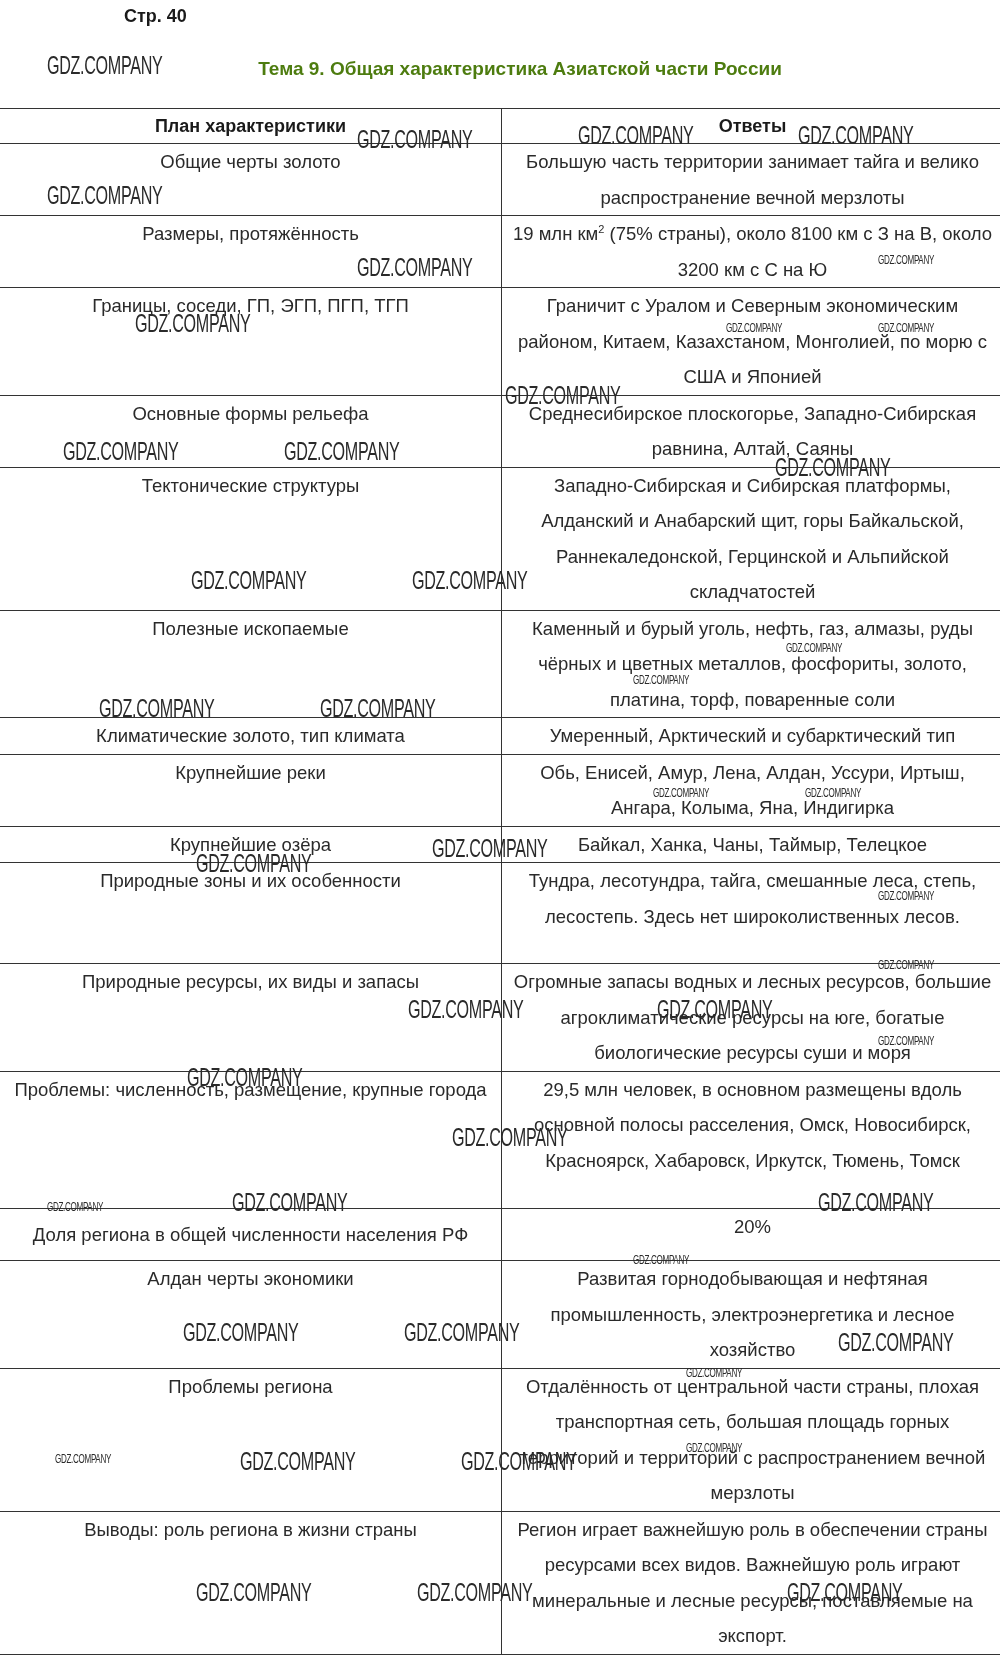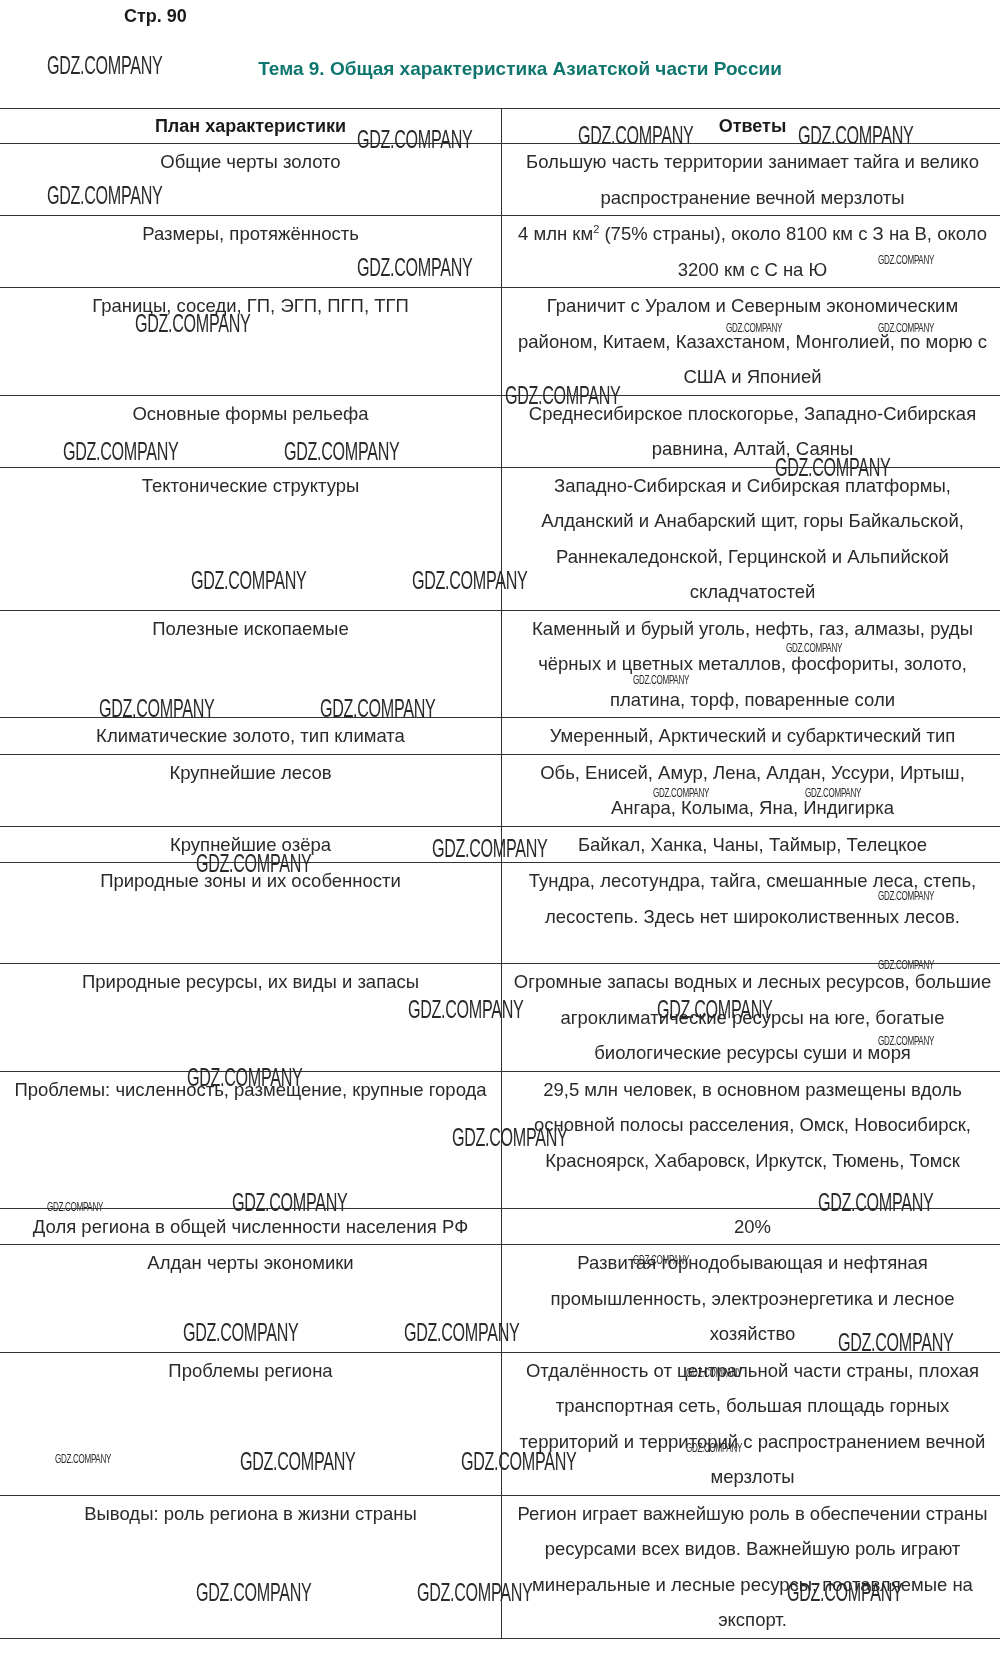--- a/index.html
+++ b/index.html
@@ -1,53 +1,53 @@
 <!DOCTYPE html>
 <html><head>
 <meta charset="utf-8">
 <style>
   html, body { margin: 0; padding: 0; background: #ffffff; }
   body { width: 1000px; height: 1677px; position: relative; overflow: hidden;
          font-family: "Liberation Sans", sans-serif; color: #2a2a2a; }
   .page-num { position: absolute; left: 124px; top: 6px; font-size: 18px; font-weight: bold; color: #1a1a1a; }
   .title { position: absolute; left: 0; width: 1000px; top: 58px; text-align: center; font-size: 19px;
-           font-weight: bold; color: #0f766e; padding-left: 40px; box-sizing: border-box; }
+           font-weight: bold; color: #4d7c0f; padding-left: 40px; box-sizing: border-box; }
   .wm { position: absolute; font-family: "Liberation Sans Narrow", "Liberation Sans", sans-serif;
         color: #2a2a2a; white-space: nowrap; transform: scaleX(0.62); transform-origin: left top; letter-spacing: -0.5px; }
   .wm.big { font-size: 26px; }
   .wm.small { font-size: 13px; }
   table.plan { position: absolute; left: 0; top: 108px; width: 994px; border-collapse: collapse; table-layout: fixed; }
   table.plan td, table.plan th { border-top: 1.5px solid #333; border-bottom: 1.5px solid #333; vertical-align: top;
         text-align: center; font-size: 18.5px; line-height: 35.5px; padding: 0 4px; font-weight: normal; margin-left: 14px; }
   table.plan th { font-weight: bold; line-height: 34px; padding-top: 0; font-size: 18px; color: #1a1a1a; }
   table.plan td.left, table.plan th.left { width: 493px; border-right: 1.5px solid #333; }
   table.plan td.right, table.plan th.right { width: 493px; }
   sup { font-size: 11px; line-height: 0; }
 </style>
 </head>
 <body>
 
-<div class="page-num">Стр. 90</div>
+<div class="page-num">Стр. 40</div>
 <div class="title">Тема 9. Общая характеристика Азиатской части России</div>
 
 <table class="plan">
   <thead>
     <tr>
       <th class="left">План характеристики</th>
       <th class="right">Ответы</th>
     </tr>
   </thead>
   <tbody>
     <tr style="height:67px">
       <td class="left">Общие черты золото</td>
       <td class="right">Большую часть территории занимает тайга и велико распространение вечной мерзлоты</td>
     </tr>
     <tr style="height:67px">
       <td class="left">Размеры, протяжённость</td>
-      <td class="right"><span>4 млн км</span><sup>2</sup><span> (75% страны), около 8100 км с З на В, около 3200 км с С на Ю</span></td>
+      <td class="right"><span>19 млн км</span><sup>2</sup><span> (75% страны), около 8100 км с З на В, около 3200 км с С на Ю</span></td>
     </tr>
     <tr style="height:101px">
       <td class="left">Границы, соседи, ГП, ЭГП, ПГП, ТГП</td>
       <td class="right">Граничит с Уралом и Северным экономическим районом, Китаем, Казахстаном, Монголией, по морю с США и Японией</td>
     </tr>
     <tr style="height:67px">
       <td class="left">Основные формы рельефа</td>
       <td class="right">Среднесибирское плоскогорье, Западно-Сибирская равнина, Алтай, Саяны</td>
     </tr>
     <tr style="height:134px">
@@ -56,41 +56,41 @@
     </tr>
     <tr style="height:101px">
       <td class="left">Полезные ископаемые</td>
       <td class="right">Каменный и бурый уголь, нефть, газ, алмазы, руды чёрных и цветных металлов, фосфориты, золото, платина, торф, поваренные соли</td>
     </tr>
     <tr style="height:34px">
       <td class="left">Климатические золото, тип климата</td>
       <td class="right">Умеренный, Арктический и субарктический тип</td>
     </tr>
     <tr style="height:67px">
-      <td class="left">Крупнейшие лесов</td>
+      <td class="left">Крупнейшие реки</td>
       <td class="right">Обь, Енисей, Амур, Лена, Алдан, Уссури, Иртыш, Ангара, Колыма, Яна, Индигирка</td>
     </tr>
     <tr style="height:34px">
       <td class="left">Крупнейшие озёра</td>
       <td class="right">Байкал, Ханка, Чаны, Таймыр, Телецкое</td>
     </tr>
     <tr style="height:101px">
       <td class="left">Природные зоны и их особенности</td>
       <td class="right">Тундра, лесотундра, тайга, смешанные леса, степь, лесостепь. Здесь нет широколиственных лесов.</td>
     </tr>
     <tr style="height:107px">
       <td class="left">Природные ресурсы, их виды и запасы</td>
       <td class="right">Огромные запасы водных и лесных ресурсов, большие агроклиматические ресурсы на юге, богатые биологические ресурсы суши и моря</td>
     </tr>
     <tr style="height:137px">
       <td class="left">Проблемы: численность, размещение, крупные города</td>
       <td class="right">29,5 млн человек, в основном размещены вдоль основной полосы расселения, Омск, Новосибирск, Красноярск, Хабаровск, Иркутск, Тюмень, Томск</td>
     </tr>
     <tr style="height:34px">
-      <td class="left" style="white-space:nowrap;padding:0">Доля региона в общей численности населения РФ</td>
+      <td class="left" style="white-space:nowrap;padding:8px">Доля региона в общей численности населения РФ</td>
       <td class="right">20%</td>
     </tr>
     <tr style="height:101px">
       <td class="left">Алдан черты экономики</td>
       <td class="right">Развитая горнодобывающая и нефтяная промышленность, электроэнергетика и лесное хозяйство</td>
     </tr>
     <tr style="height:134px">
       <td class="left">Проблемы региона</td>
       <td class="right">Отдалённость от центральной  части страны, плохая транспортная сеть, большая площадь горных территорий и территорий с распространением вечной мерзлоты</td>
     </tr>

